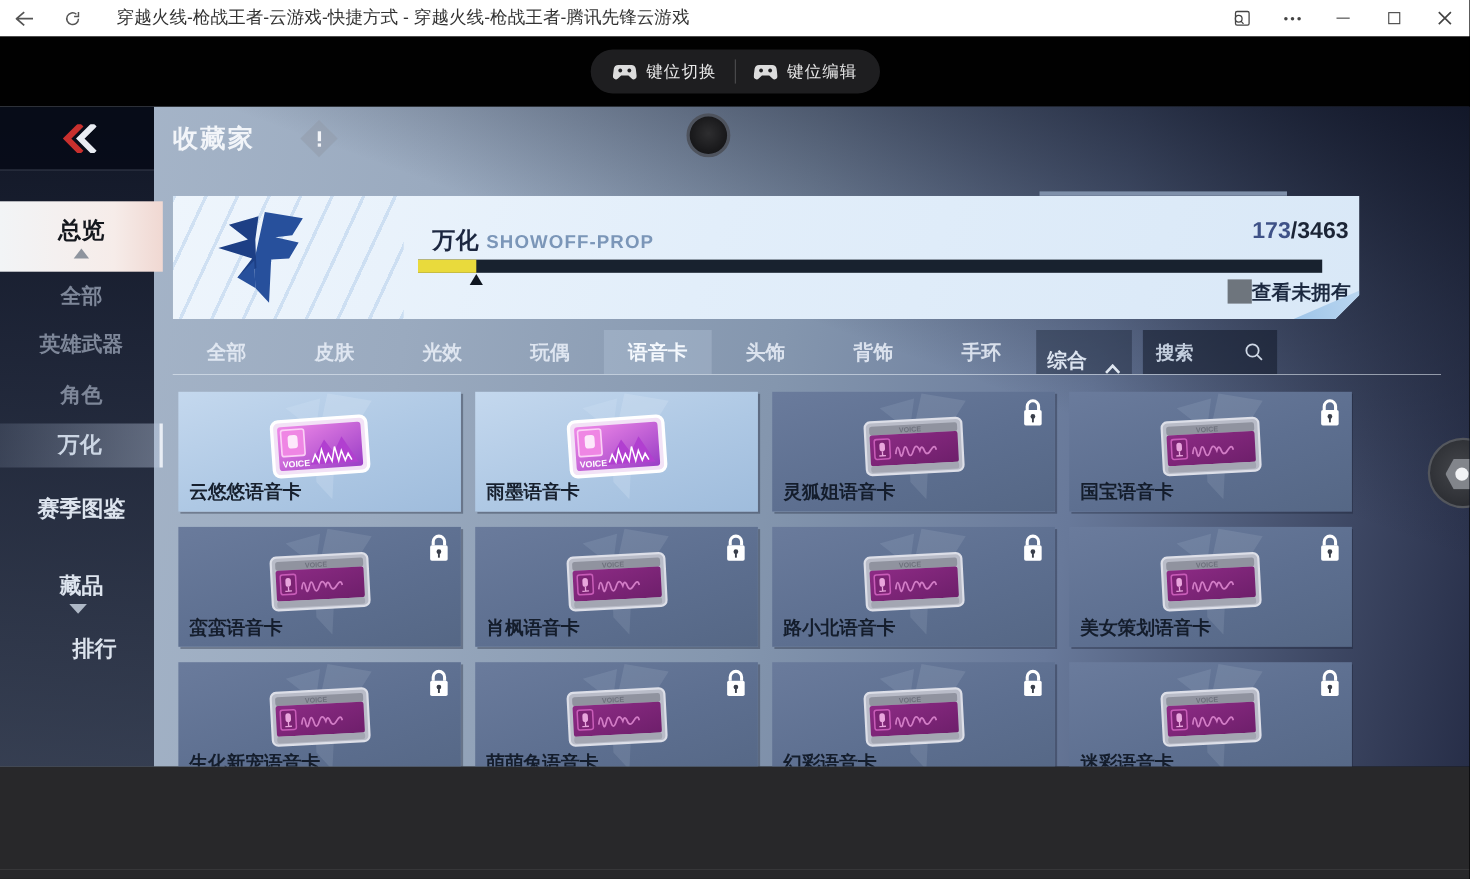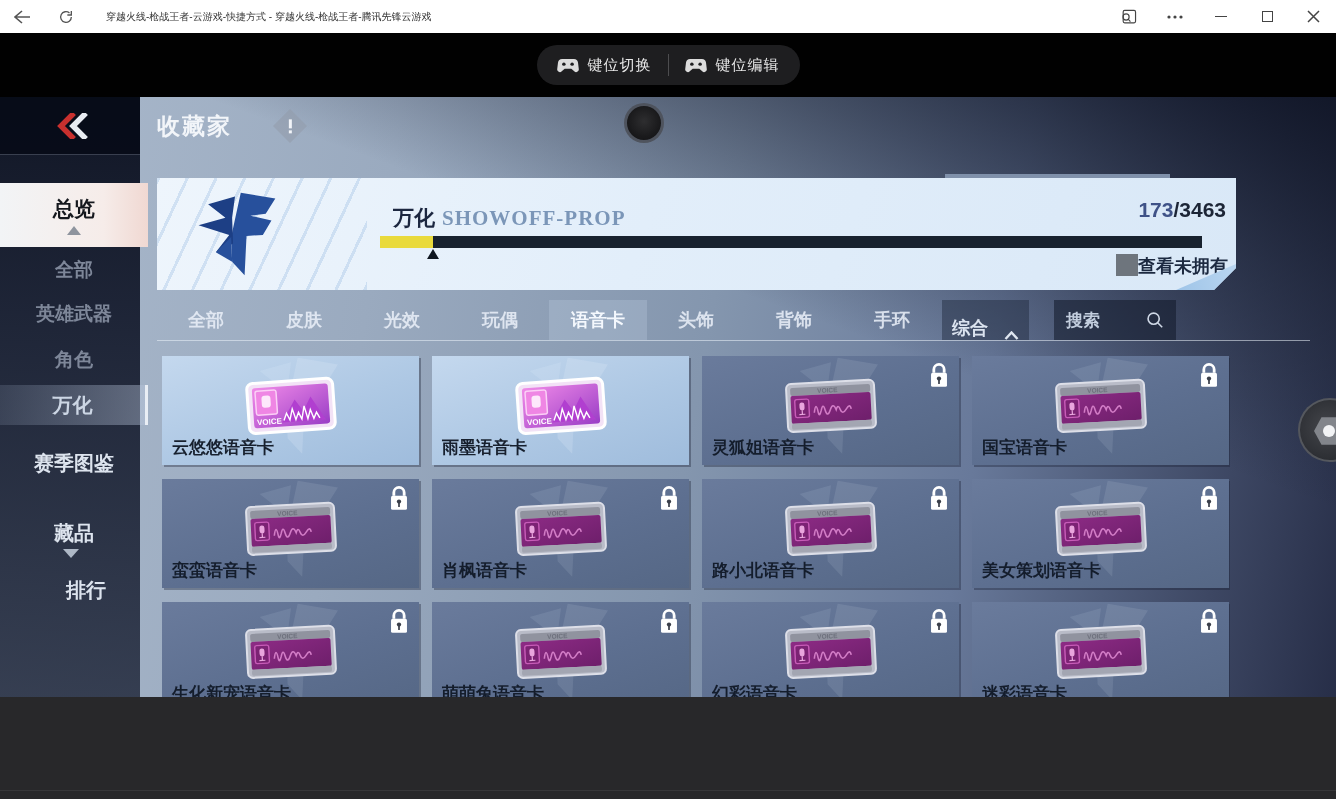--- a/index.html
+++ b/index.html
@@ -3,21 +3,21 @@
 <meta charset="utf-8">
 <style>
   * { margin:0; padding:0; box-sizing:border-box; }
   html,body { width:1336px; height:799px; overflow:hidden; background:#000;
     font-family:"Liberation Sans","DejaVu Sans",sans-serif; }
   .window { position:relative; width:1336px; height:799px; }
 
   
   .titlebar { position:relative; height:33px; background:#ffffff; display:flex; align-items:center; }
   .tb-btn { width:44px; height:33px; display:flex; align-items:center; justify-content:center; cursor:pointer; }
-  .tb-title { font-size:10px; color:#333; margin-left:18px; white-space:nowrap; }
+  .tb-title { font-size:16px; color:#333; margin-left:18px; white-space:nowrap; }
   .tb-right { position:absolute; right:0; top:0; height:33px; display:flex; }
   .tb-right .tb-btn { width:46px; }
   .max-box { width:11px; height:11px; border:1.4px solid #444; }
   .min-bar { width:12px; height:1.6px; background:#444; }
 
   
   .cmdbar { height:64px; background:#010101; display:flex; align-items:center; justify-content:center; }
   .keymap-pill { background:#1e1e20; border-radius:21px; height:40px; display:flex; align-items:center; padding:0 20px; gap:16px; }
   .pill-btn { display:flex; align-items:center; gap:9px; cursor:pointer; }
   .pill-btn span { color:#e8e8e8; font-size:15px; font-weight:400; letter-spacing:1px; }
@@ -66,40 +66,40 @@
   .banner { position:absolute; left:157px; top:81px; width:1079px; height:112px;
     background:linear-gradient(110deg,#eef5fc 0%, #e2eefa 45%, #d9e8f7 100%);
     clip-path:polygon(0 0, 100% 0, 100% calc(100% - 22px), calc(100% - 22px) 100%, 0 100%); }
   .banner::before { content:""; position:absolute; left:0; top:0; width:210px; height:100%;
     background:repeating-linear-gradient(115deg, rgba(120,165,215,0.25) 0 3px, transparent 3px 26px); }
   .banner::after { content:""; position:absolute; right:0; bottom:0; width:60px; height:26px;
     background:linear-gradient(75deg, #9ec4e8 0%, #bad6f0 100%); clip-path:polygon(100% 0, 100% 100%, 0 100%); }
   .cf-logo { position:absolute; left:30px; top:10px; }
   .banner-title { position:absolute; left:236px; top:26px; display:flex; align-items:baseline; gap:7px; }
   .cat-cn { font-size:21px; font-weight:700; color:#1c2740; }
-  .cat-en { font-size:21px; font-weight:700; color:#7b96b8; letter-spacing:1px; font-family:Liberation Serif, serif; }
+  .cat-en { font-size:17px; font-weight:700; color:#7b96b8; letter-spacing:1px; font-family:Liberation Sans, sans-serif; }
   .progress { position:absolute; left:223px; top:58px; width:822px; height:12px; background:#18222f; }
   .progress-fill { height:100%; background:#e9da3c; }
   .progress-pin { position:absolute; top:13px; width:0; height:0;
     border-left:6px solid transparent; border-right:6px solid transparent; border-bottom:10px solid #0f1620; }
   .count { position:absolute; right:10px; top:20px; font-size:21px; font-weight:700; }
   .count .cur { color:#3f5287; } .count .sep,.count .tot { color:#1c2536; }
   .unowned { position:absolute; right:8px; top:76px; display:flex; align-items:flex-start; gap:0; cursor:pointer; }
   .unowned-box { width:22px; height:22px; background:#6e757d; }
   .unowned-label { font-size:18px; font-weight:700; color:#1c2940; }
 
   
   .tabbar { position:absolute; left:157px; top:203px; width:1153px; height:41px; display:flex; align-items:stretch;
     border-bottom:1px solid rgba(235,242,250,0.55); }
   .tab { flex:0 0 98px; text-align:center; line-height:40px; font-size:18px; font-weight:700; color:rgba(232,238,247,0.88); cursor:pointer; }
   .tab.selected { background:rgba(190,205,225,0.30); color:#f4f8fd; }
   .sort-box { margin-left:1px; width:87px; background:rgba(25,33,52,0.42); display:flex; align-items:flex-end;
     justify-content:center; gap:16px; cursor:pointer; }
   .sort-label { font-size:18px; font-weight:700; color:#dbe3ef; }
-  .search-box { margin-left:25px; width:122px; background:rgba(16,24,40,0.55); display:flex; align-items:center;
+  .search-box { margin-left:10px; width:122px; background:rgba(16,24,40,0.55); display:flex; align-items:center;
     justify-content:space-between; padding:0 12px; cursor:text; }
   .search-label { font-size:17px; font-weight:700; color:#c3cede; }
 
   
   .grid { position:absolute; left:162px; top:259px; width:1068px; height:341px; overflow:hidden;
     display:grid; grid-template-columns:repeat(4,257px); grid-auto-rows:109px; column-gap:13px; row-gap:14px; }
   .card { position:relative; overflow:hidden; cursor:pointer; box-shadow:2px 2px 0 rgba(22,30,48,0.35); }
   .card.owned  { background:linear-gradient(160deg,#c4d8ee 0%, #aec8e4 55%, #9fbcdc 100%); }
   .card.locked { background:linear-gradient(160deg,#6a7b9c 0%, #5d6f90 55%, #556785 100%); }
   .card-watermark { position:absolute; left:50%; top:50%; transform:translate(-50%,-55%); opacity:0.20; }

